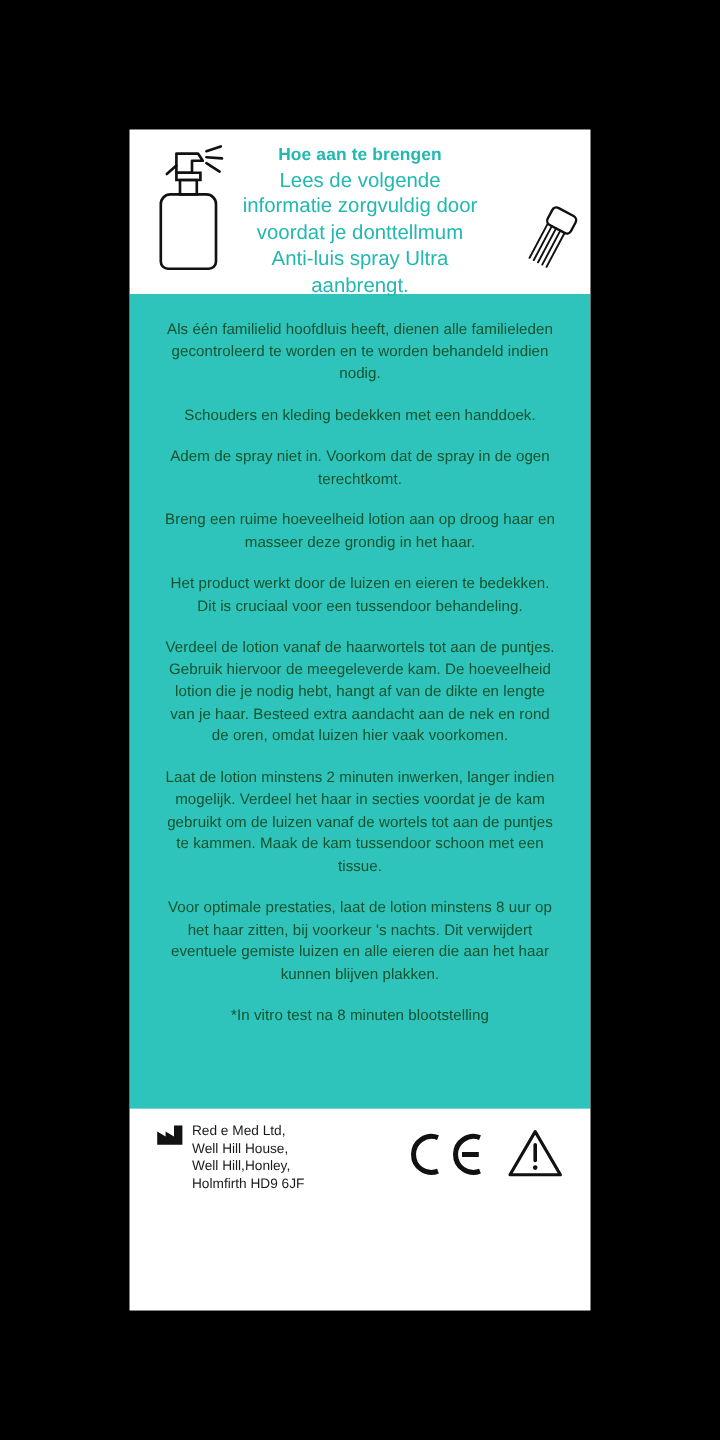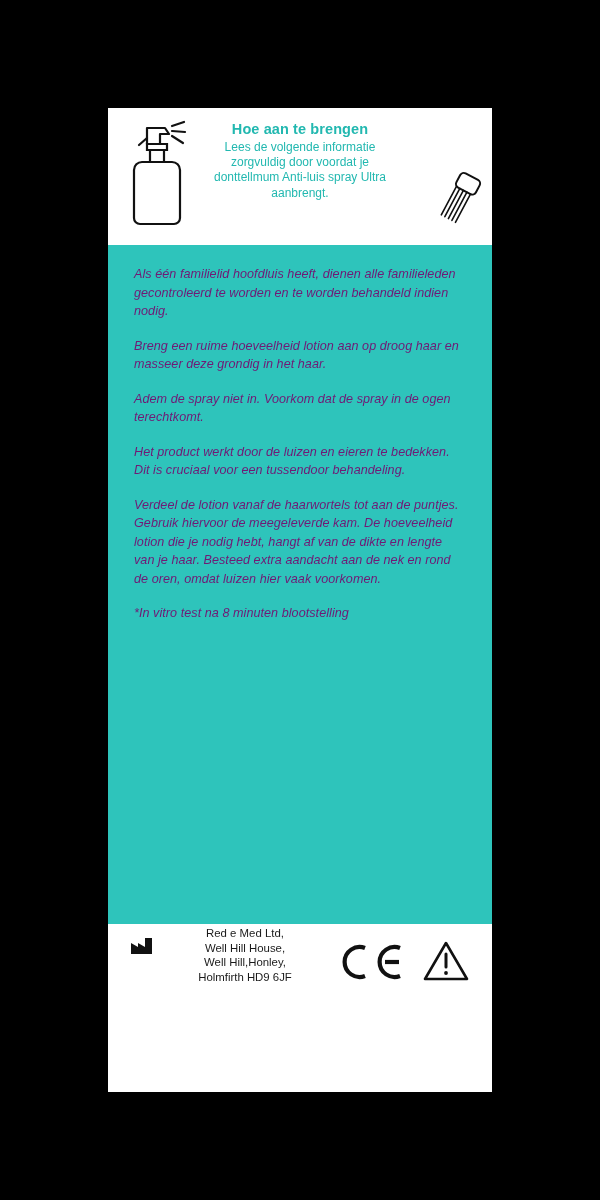--- a/index.html
+++ b/index.html
@@ -45,43 +45,42 @@
     color: #22b8b0;
     line-height: 1.28;
   }
   .header-title {
     font-size: 14.5px;
     font-weight: bold;
     letter-spacing: .1px;
     margin-bottom: 1px;
   }
   .header-sub {
-    font-size: 12px;
+    font-size: 17px;
     font-weight: normal;
   }
   .spray-icon {
     position: absolute;
     left: 14px;
     top: 10px;
   }
   .comb-icon {
     position: absolute;
     right: 10px;
     top: 62px;
   }
 
   
   .body-teal {
     background: #2ec4bb;
     flex: 1 1 auto;
     padding: 20px 26px 10px 26px;
-    color: #701a75;
-    text-align: left;
+    color: #14532d;
+    text-align: center;
     box-sizing: border-box;
-    font-style: italic;
   }
   .body-teal p {
     margin: 0 0 16px 0;
     font-size: 12.6px;
     line-height: 1.47;
     letter-spacing: .05px;
   }
   .body-teal p.footnote {
     margin-top: 6px;
     margin-bottom: 4px;
@@ -98,23 +97,22 @@
     line-height: 1.28;
   }
   .factory-icon {
     position: absolute;
     left: 22px;
     top: 13px;
   }
   .addr1 {
     position: absolute;
     left: 52px;
-    top: 2px;
+    top: 12px;
     width: 170px;
-    text-align: center;
   }
   .ce-mark {
     position: absolute;
     left: 230px;
     top: 18px;
   }
   .warn-tri {
     position: absolute;
     left: 315px;
     top: 16px;
@@ -157,24 +155,27 @@
           <g transform="rotate(28 22 31)">
             <rect x="10" y="4" width="22" height="16" rx="4" stroke="#111" stroke-width="2" fill="none"></rect>
             <path d="M12 20 v32 M16 20 v32 M20 20 v32 M24 20 v32 M28 20 v32" stroke="#111" stroke-width="1.6" stroke-linecap="round"></path>
           </g>
         </svg>
       </span>
     </div>
 
     <div class="body-teal">
       <p>Als één familielid hoofdluis heeft, dienen alle familieleden gecontroleerd te worden en te worden behandeld indien nodig.</p>
+      <p>Schouders en kleding bedekken met een handdoek.</p>
+      <p>Adem de spray niet in. Voorkom dat de spray in de ogen terechtkomt.</p>
       <p>Breng een ruime hoeveelheid lotion aan op droog haar en masseer deze grondig in het haar.</p>
-      <p>Adem de spray niet in. Voorkom dat de spray in de ogen terechtkomt.</p>
       <p>Het product werkt door de luizen en eieren te bedekken. Dit is cruciaal voor een tussendoor behandeling.</p>
       <p>Verdeel de lotion vanaf de haarwortels tot aan de puntjes. Gebruik hiervoor de meegeleverde kam. De hoeveelheid lotion die je nodig hebt, hangt af van de dikte en lengte van je haar. Besteed extra aandacht aan de nek en rond de oren, omdat luizen hier vaak voorkomen.</p>
+      <p>Laat de lotion minstens 2 minuten inwerken, langer indien mogelijk. Verdeel het haar in secties voordat je de kam gebruikt om de luizen vanaf de wortels tot aan de puntjes te kammen. Maak de kam tussendoor schoon met een tissue.</p>
+      <p>Voor optimale prestaties, laat de lotion minstens 8 uur op het haar zitten, bij voorkeur 's nachts. Dit verwijdert eventuele gemiste luizen en alle eieren die aan het haar kunnen blijven plakken.</p>
       <p class="footnote">*In vitro test na 8 minuten blootstelling</p>
     </div>
 
     <div class="footer">
 
       <span class="factory-icon">
         <svg width="24" height="18" viewBox="0 0 24 18" xmlns="http://www.w3.org/2000/svg">
           <path d="M1 17 V6 L8 10 V6 L15 10 V1 H22 V17 Z" fill="#111"></path>
         </svg>
       </span>

